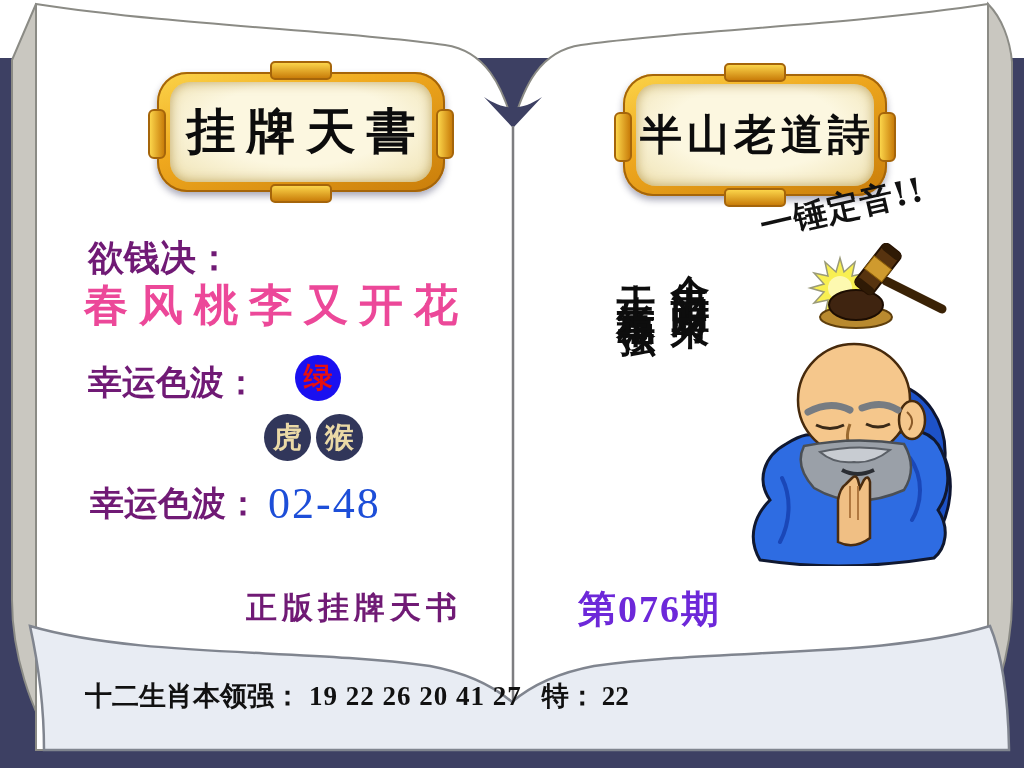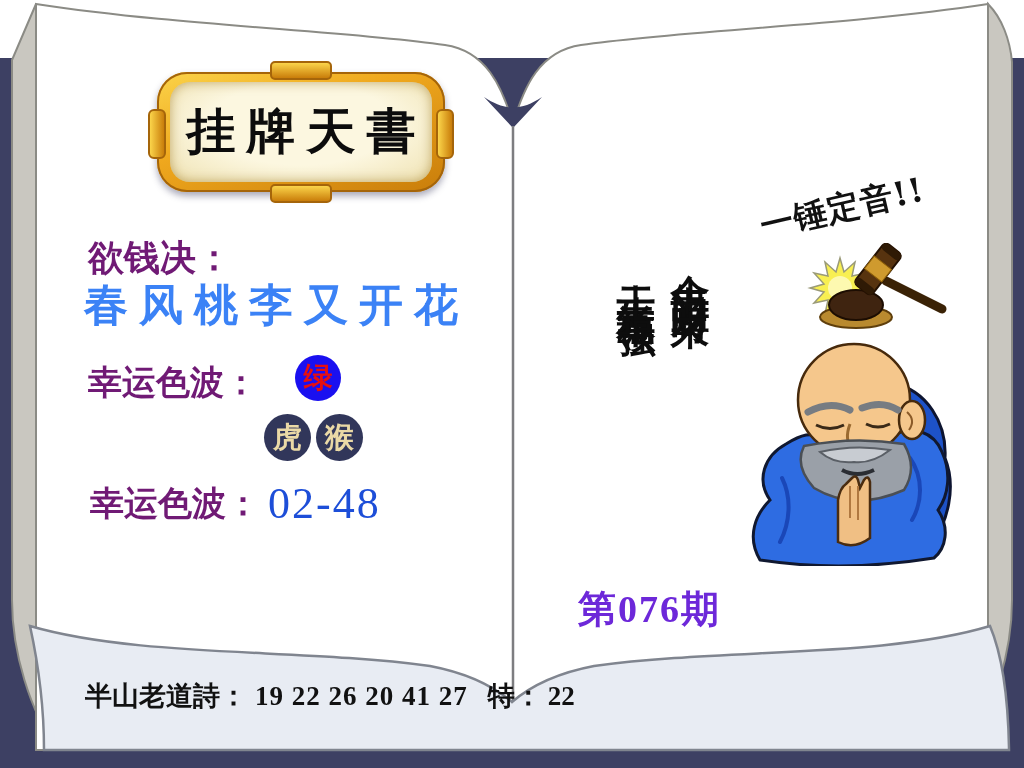--- a/index.html
+++ b/index.html
@@ -23,21 +23,21 @@
   .plaque-inner{width:100%;height:100%;border-radius:20px;display:flex;align-items:center;justify-content:center;
           background:radial-gradient(ellipse at 50% 42%,#fcf7e0 50%,#efe2b2 100%);
           box-shadow:inset 0 0 12px rgba(150,110,20,.55);}
   .plaque-title{font-family:"DejaVu Serif","Liberation Serif",serif;font-weight:bold;color:#0c0c0c;white-space:nowrap;}
   .plaque-title.big{font-size:49px;letter-spacing:11px;margin-right:-11px;}
   .plaque-title.small{font-size:42px;letter-spacing:5px;margin-right:-5px;}
 
   
   .calli{font-family:"DejaVu Serif","Liberation Serif",serif;font-weight:bold;color:#701a75;white-space:nowrap;}
   .riddle-label{left:88px;top:234px;font-size:36px;}
-  .riddle-text{left:84px;top:276px;font-size:44px;color:#3b82f6;letter-spacing:11px;}
+  .riddle-text{left:84px;top:276px;font-size:44px;color:#ec4899;letter-spacing:11px;}
   .row-label{font-size:34px;}
   .circle{position:absolute;border-radius:50%;display:flex;align-items:center;justify-content:center;
           font-family:"DejaVu Serif",serif;font-weight:bold;}
   .wave-circle{left:295px;top:355px;width:46px;height:46px;font-size:29px;}
   .zd1{left:264px;top:414px;width:47px;height:47px;font-size:29px;}
   .zd2{left:316px;top:414px;width:47px;height:47px;font-size:29px;}
   .range-value{left:268px;top:478px;font-family:"Liberation Serif",serif;font-weight:normal;
           font-size:44px;color:#1d4ed8;letter-spacing:2px;}
   .left-footer{left:246px;top:587px;font-size:31px;letter-spacing:5px;}
 
@@ -83,33 +83,41 @@
   </svg>
 
   <div class="plaque" style="left:157px;top:72px;width:288px;height:120px;">
     <i class="knob-l"></i>
     <i class="knob-r"></i>
     <div class="plaque-inner">
       <span class="plaque-title big">挂牌天書</span>
     </div>
   </div>
 
+  <div class="plaque" style="left:623px;top:74px;width:264px;height:122px;">
+    <i class="knob-l"></i>
+    <i class="knob-r"></i>
+    <div class="plaque-inner">
+      <span class="plaque-title small">半山老道詩</span>
+    </div>
+  </div>
 
   <div class="abs calli riddle-label">欲钱决：</div>
   <div class="abs calli riddle-text">春风桃李又开花</div>
 
   <div class="abs calli row-label" style="left:88px;top:360px;text-align:right;">幸运色波：</div>
   <div class="circle wave-circle" style="background:#1a10f0;color:#e60f0f;">绿</div>
 
   <div class="circle zd1" style="background:#31365a;color:#ead9a6;">虎</div>
   <div class="circle zd2" style="background:#31365a;color:#ead9a6;">猴</div>
 
   <div class="abs calli row-label" style="left:90px;top:481px;">幸运色波：</div>
   <div class="abs range-value">02-48</div>
 
+  <div class="abs calli left-footer">正版挂牌天书</div>
 
   <div class="abs poem">
     <span class="l1">金牛出门财时来</span>
     <span class="l2">十二生肖本领强</span>
   </div>
 
   <div class="abs stamp-text">一锤定音!!</div>
 
   <svg class="abs" style="left:800px;top:243px;" width="150" height="95" viewBox="0 0 150 95" aria-hidden="true">
     <polygon points="70,45 56,49 66,60 52,57 55,71 44,61 40,75 36,61 25,71 28,57 14,60 24,49 10,45 24,41 14,30 28,33 25,19 36,29 40,15 44,29 55,19 52,33 66,30 56,41" fill="#f8ef52" stroke="#9a9a78" stroke-width="1.5"></polygon>
@@ -141,19 +149,19 @@
     <path d="M62,118 Q112,108 162,116 Q176,140 162,162 Q112,184 72,160 Q52,138 62,118 Z" fill="#9aa0a8" stroke="#4a4f55" stroke-width="2.5"></path>
     <path d="M78,124 Q112,116 148,122 Q130,136 112,134 Q92,136 78,124 Z" fill="#c8ccd2" stroke="#5a5f66" stroke-width="2"></path>
     <path d="M100,142 Q115,150 132,142" fill="none" stroke="#2a2d33" stroke-width="4"></path>
     <path d="M96,214 L96,172 Q98,160 104,156 L110,150 Q114,146 116,152 L118,160 L122,152 Q126,146 128,154 L128,210 Q112,222 96,214 Z" fill="#f0bf84" stroke="#4a2c10" stroke-width="2.5"></path>
     <path d="M108,158 L108,190 M116,158 L116,192" fill="none" stroke="#b07840" stroke-width="2"></path>
   </svg>
 
   <div class="abs issue">第076期</div>
 
   <div class="abs results">
-    <span>半山老道詩：</span>
+    <span>十二生肖本领强：</span>
     <span class="nums">19 22 26 20 41 27</span>
     <span class="spec-label">特：</span>
     <span class="spec-val">22</span>
   </div>
 
 </div>
 
 </body></html>

